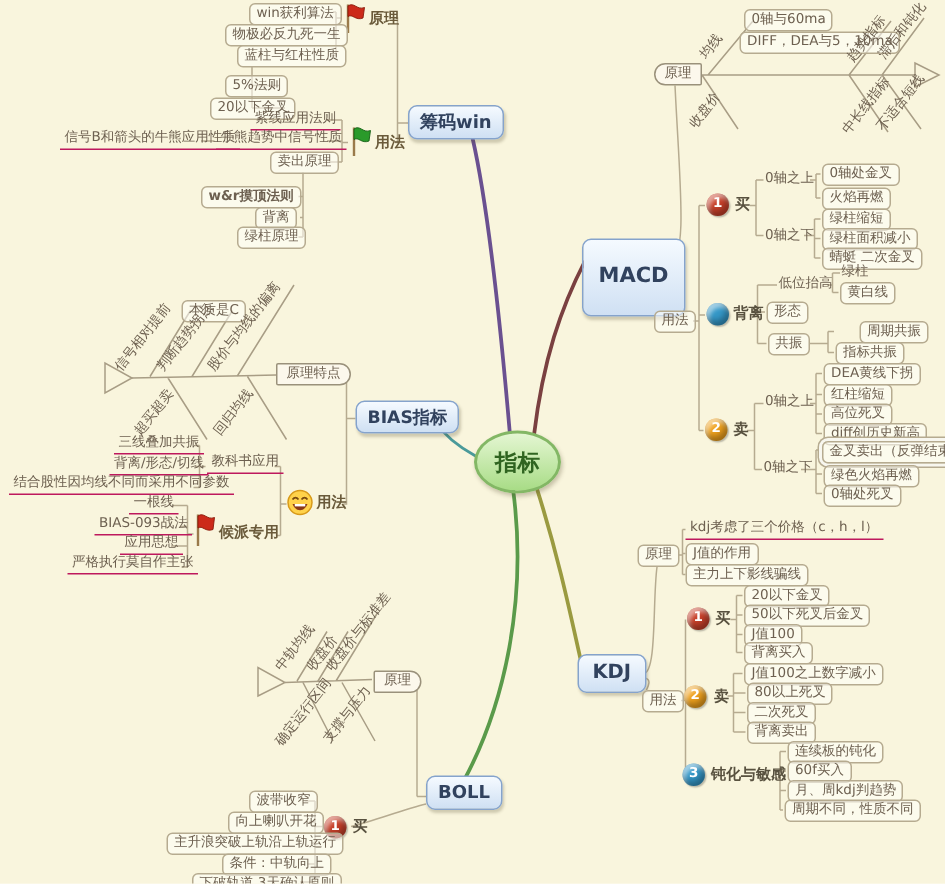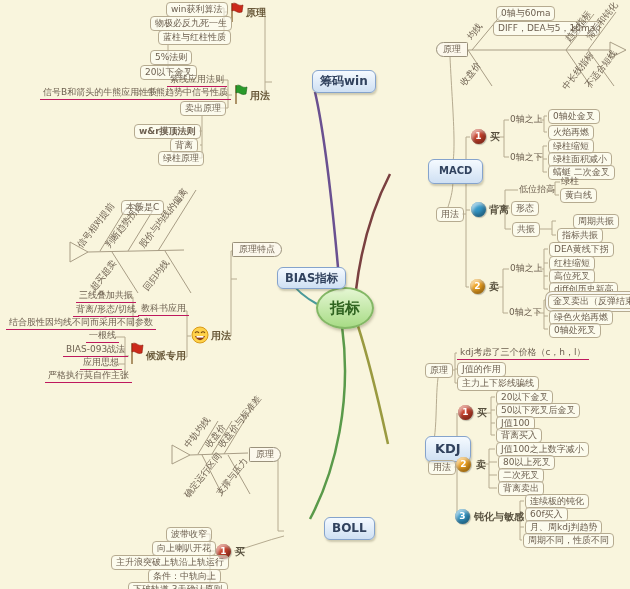--- a/index.html
+++ b/index.html
@@ -4,21 +4,21 @@
 <style>
   html,body{margin:0;padding:0;}
   .stage{position:relative;width:630px;height:589px;background:#f9f5dd;overflow:hidden;
          font-family:"DejaVu Sans","Liberation Sans",sans-serif;}
   svg.wires{position:absolute;left:0;top:0;}
   .n{position:absolute;font-size:9px;color:#6d6050;white-space:nowrap;line-height:1.25;}
   .box{border:1px solid #b6ab90;border-radius:4px;padding:1px 4px;background:rgba(255,255,250,.55);}
   .dbl{box-shadow:0 0 0 2px rgba(255,255,250,.9),0 0 0 3px #b6ab90;}
   .tline{border-bottom:1px solid #be185d;padding:0 3px 1px 3px;}
   .main{border:1px solid #85a3cc;border-radius:6px;padding:3px 7px;color:#31425e;font-weight:bold;
-        background:linear-gradient(#f5faff,#cfe0f3);box-shadow:1px 2px 2px rgba(80,70,40,.25);font-size:12px;margin-left:40px;}
+        background:linear-gradient(#f5faff,#cfe0f3);box-shadow:1px 2px 2px rgba(80,70,40,.25);font-size:12px;}
   .center-node{display:flex;align-items:center;justify-content:center;border:2px solid #83b765;border-radius:50%;
         background:linear-gradient(#e4f6d2,#a8dc86);color:#2f6420;font-weight:bold;font-size:15px;
         box-shadow:1px 2px 3px rgba(80,70,40,.3);}
   .head{border:1px solid #9a917b;padding:1px 6px;background:#fcf8ec;color:#6d6050;}
   .head-r{border-radius:2px 11px 11px 2px;}
   .head-l{border-radius:11px 2px 2px 11px;}
   .rot{transform-origin:0 100%;transform:rotate(-52deg);}
   .sphere{display:flex;align-items:center;justify-content:center;width:15px;height:15px;border-radius:50%;
         color:#fff;font-size:9px;font-weight:bold;
         box-shadow:inset -2px -3px 4px rgba(0,0,0,.35),inset 2px 3px 3px rgba(255,255,255,.55),1px 1px 1px rgba(0,0,0,.25);}
@@ -103,21 +103,21 @@
     </svg>
 <div class="n flabel" style="left:250px;top:90px;">用法</div>
 <div class="n tline" style="left:167px;top:74px;">紫线应用法则</div>
 <div class="n tline" style="left:40px;top:87px;">信号B和箭头的牛熊应用性质</div>
 <div class="n tline" style="left:144px;top:87px;">牛熊趋势中信号性质</div>
 <div class="n box" style="left:180px;top:101px;">卖出原理</div>
 <div class="n box" style="left:134px;top:124px;font-weight:bold;">w&amp;r摸顶法则</div>
 <div class="n box" style="left:170px;top:138px;">背离</div>
 <div class="n box" style="left:158px;top:151px;">绿柱原理</div>
 
-<div class="n main" style="left:388px;top:159px;font-size:10px;padding:5px 10px;">MACD</div>
+<div class="n main" style="left:388px;top:159px;font-size:14px;padding:16px 10px;">MACD</div>
 <div class="n head head-l" style="left:436px;top:42px;">原理</div>
 <div class="n rot" style="left:474px;top:31px;">均线</div>
 <div class="n box" style="left:496px;top:6px;">0轴与60ma</div>
 <div class="n box" style="left:493px;top:21px;">DIFF，DEA与5，10ma</div>
 <div class="n rot" style="left:572px;top:33px;">趋势指标</div>
 <div class="n rot" style="left:593px;top:31px;">滞后和钝化</div>
 <div class="n rot" style="left:467px;top:77px;">收盘价</div>
 <div class="n rot" style="left:569px;top:81px;">中长线指标</div>
 <div class="n rot" style="left:592px;top:79px;">不适合短线</div>
 <div class="n box" style="left:436px;top:207px;">用法</div>
@@ -148,21 +148,21 @@
 <div class="n box" style="left:549px;top:242px;">DEA黄线下拐</div>
 <div class="n box" style="left:549px;top:256px;">红柱缩短</div>
 <div class="n box" style="left:549px;top:269px;">高位死叉</div>
 <div class="n box" style="left:549px;top:282px;">diff创历史新高</div>
 <div class="n" style="left:509px;top:307px;">0轴之下</div>
 <div class="n box dbl" style="left:548px;top:294px;">金叉卖出（反弹结束）</div>
 <div class="n box" style="left:549px;top:310px;">绿色火焰再燃</div>
 <div class="n box" style="left:549px;top:323px;">0轴处死叉</div>
 
 <div class="n main" style="left:237px;top:267px;font-size:11.5px;">BIAS指标</div>
-<div class="n head head-r" style="left:184px;top:242px;margin-left:48px;">原理特点</div>
+<div class="n head head-r" style="left:184px;top:242px;">原理特点</div>
 <div class="n box" style="left:121px;top:200px;">本质是C</div>
 <div class="n rot" style="left:84px;top:239px;">信号相对提前</div>
 <div class="n rot" style="left:112px;top:239px;">判断趋势拐点</div>
 <div class="n rot" style="left:146px;top:239px;">股价与均线的偏离</div>
 <div class="n rot" style="left:97px;top:282px;">超买超卖</div>
 <div class="n rot" style="left:150px;top:282px;">回归均线</div>
 <svg class="n" style="left:191px;top:326px;" width="18" height="18">
   <circle cx="9" cy="9" r="8" fill="#ffd24a" stroke="#d89a1a"></circle>
   <path d="M4,7 q2,-2.5 4,0 M10,7 q2,-2.5 4,0" fill="none" stroke="#7a4a10" stroke-width="1.2"></path>
   <path d="M4,10 C6,15.5 12,15.5 14,10 Z" fill="#8a3a15"></path>

